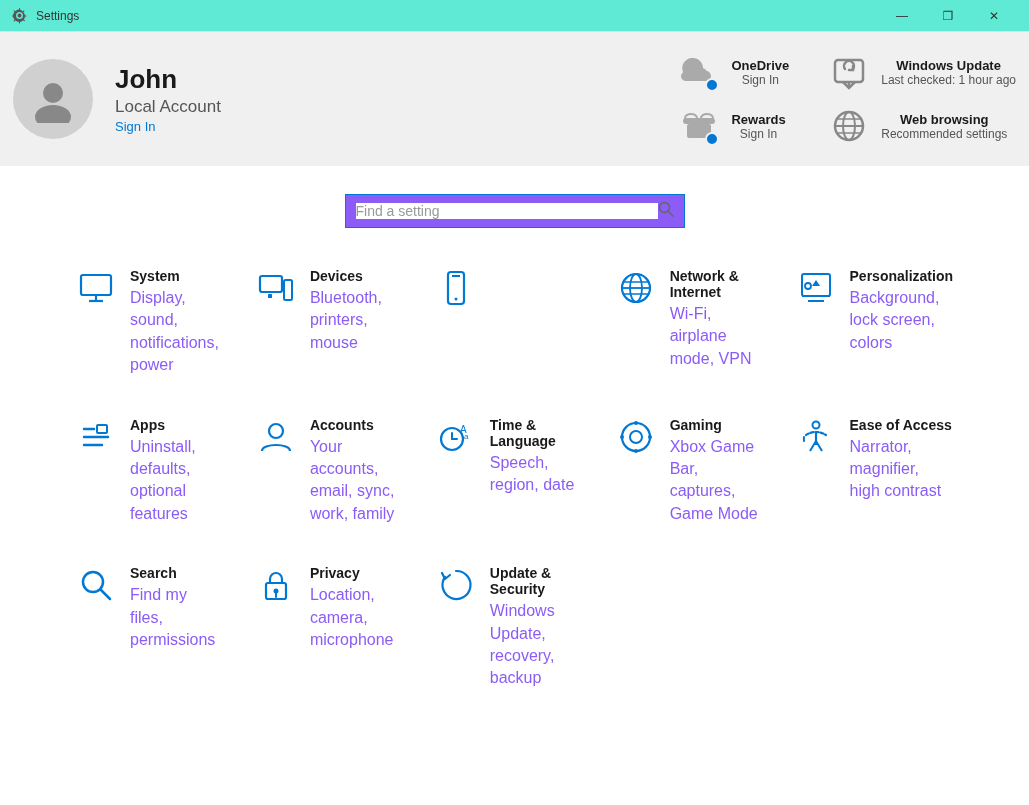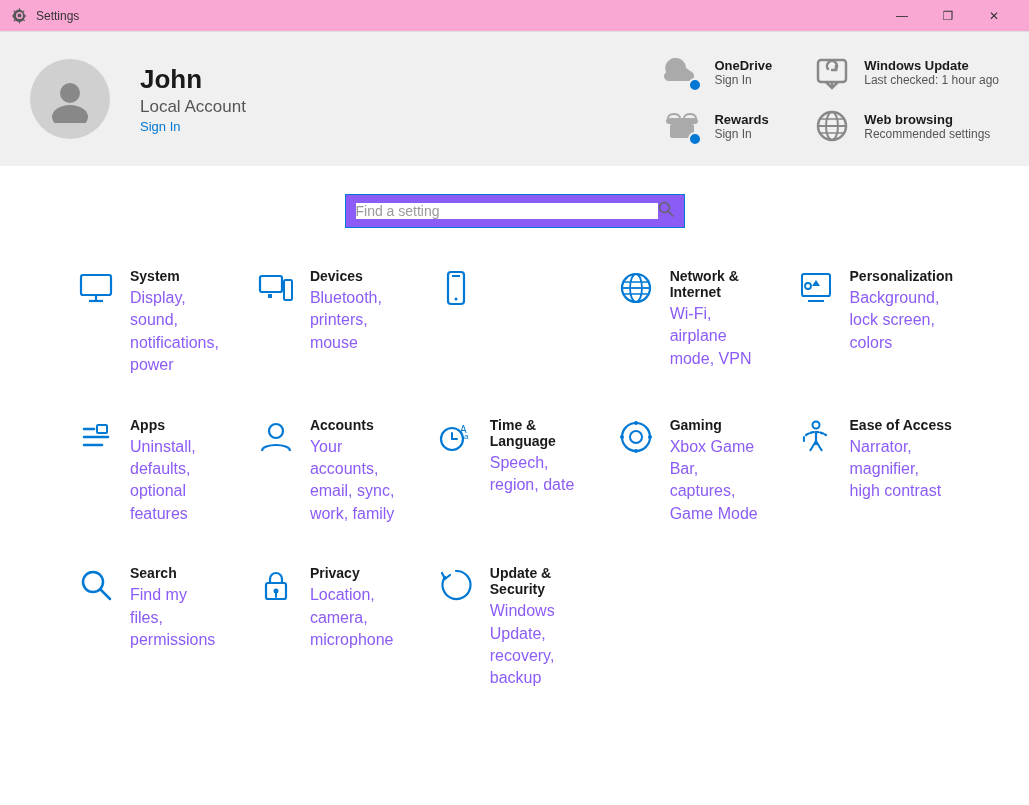--- a/index.html
+++ b/index.html
@@ -11,21 +11,21 @@
       overflow: hidden;
       user-select: none;
     }
 
     
     .title-bar {
       display: flex;
       align-items: center;
       justify-content: space-between;
       height: 32px;
-      background: #f9a8d4;
+      background: #5eead4;
       padding: 0 12px;
       border-bottom: 1px solid #e0e0e0;
     }
     .title-bar-left {
       display: flex;
       align-items: center;
       gap: 8px;
       font-size: 12px;
       color: #333;
     }
@@ -42,24 +42,24 @@
       cursor: pointer;
       font-size: 12px;
       color: #333;
       background: transparent;
       border: none;
     }
 
     
     .header {
       background: #f0f0f0;
-      padding: 20px 30px;
-      display: flex;
-      align-items: center;
-      gap: 30px;
+      padding: 20px 13px;
+      display: flex;
+      align-items: center;
+      gap: 22px;
       min-height: 120px;
     }
     .avatar-circle {
       width: 80px;
       height: 80px;
       border-radius: 50%;
       background: #d0d0d0;
       display: flex;
       align-items: center;
       justify-content: center;
@@ -95,20 +95,21 @@
     
     .header-services {
       display: flex;
       gap: 40px;
       margin-left: auto;
     }
     .services-col {
       display: flex;
       flex-direction: column;
       gap: 14px;
+      text-align: center;
     }
     .service-item {
       display: flex;
       align-items: center;
       gap: 12px;
       cursor: pointer;
     }
     .service-icon-wrap {
       width: 40px;
       height: 40px;

